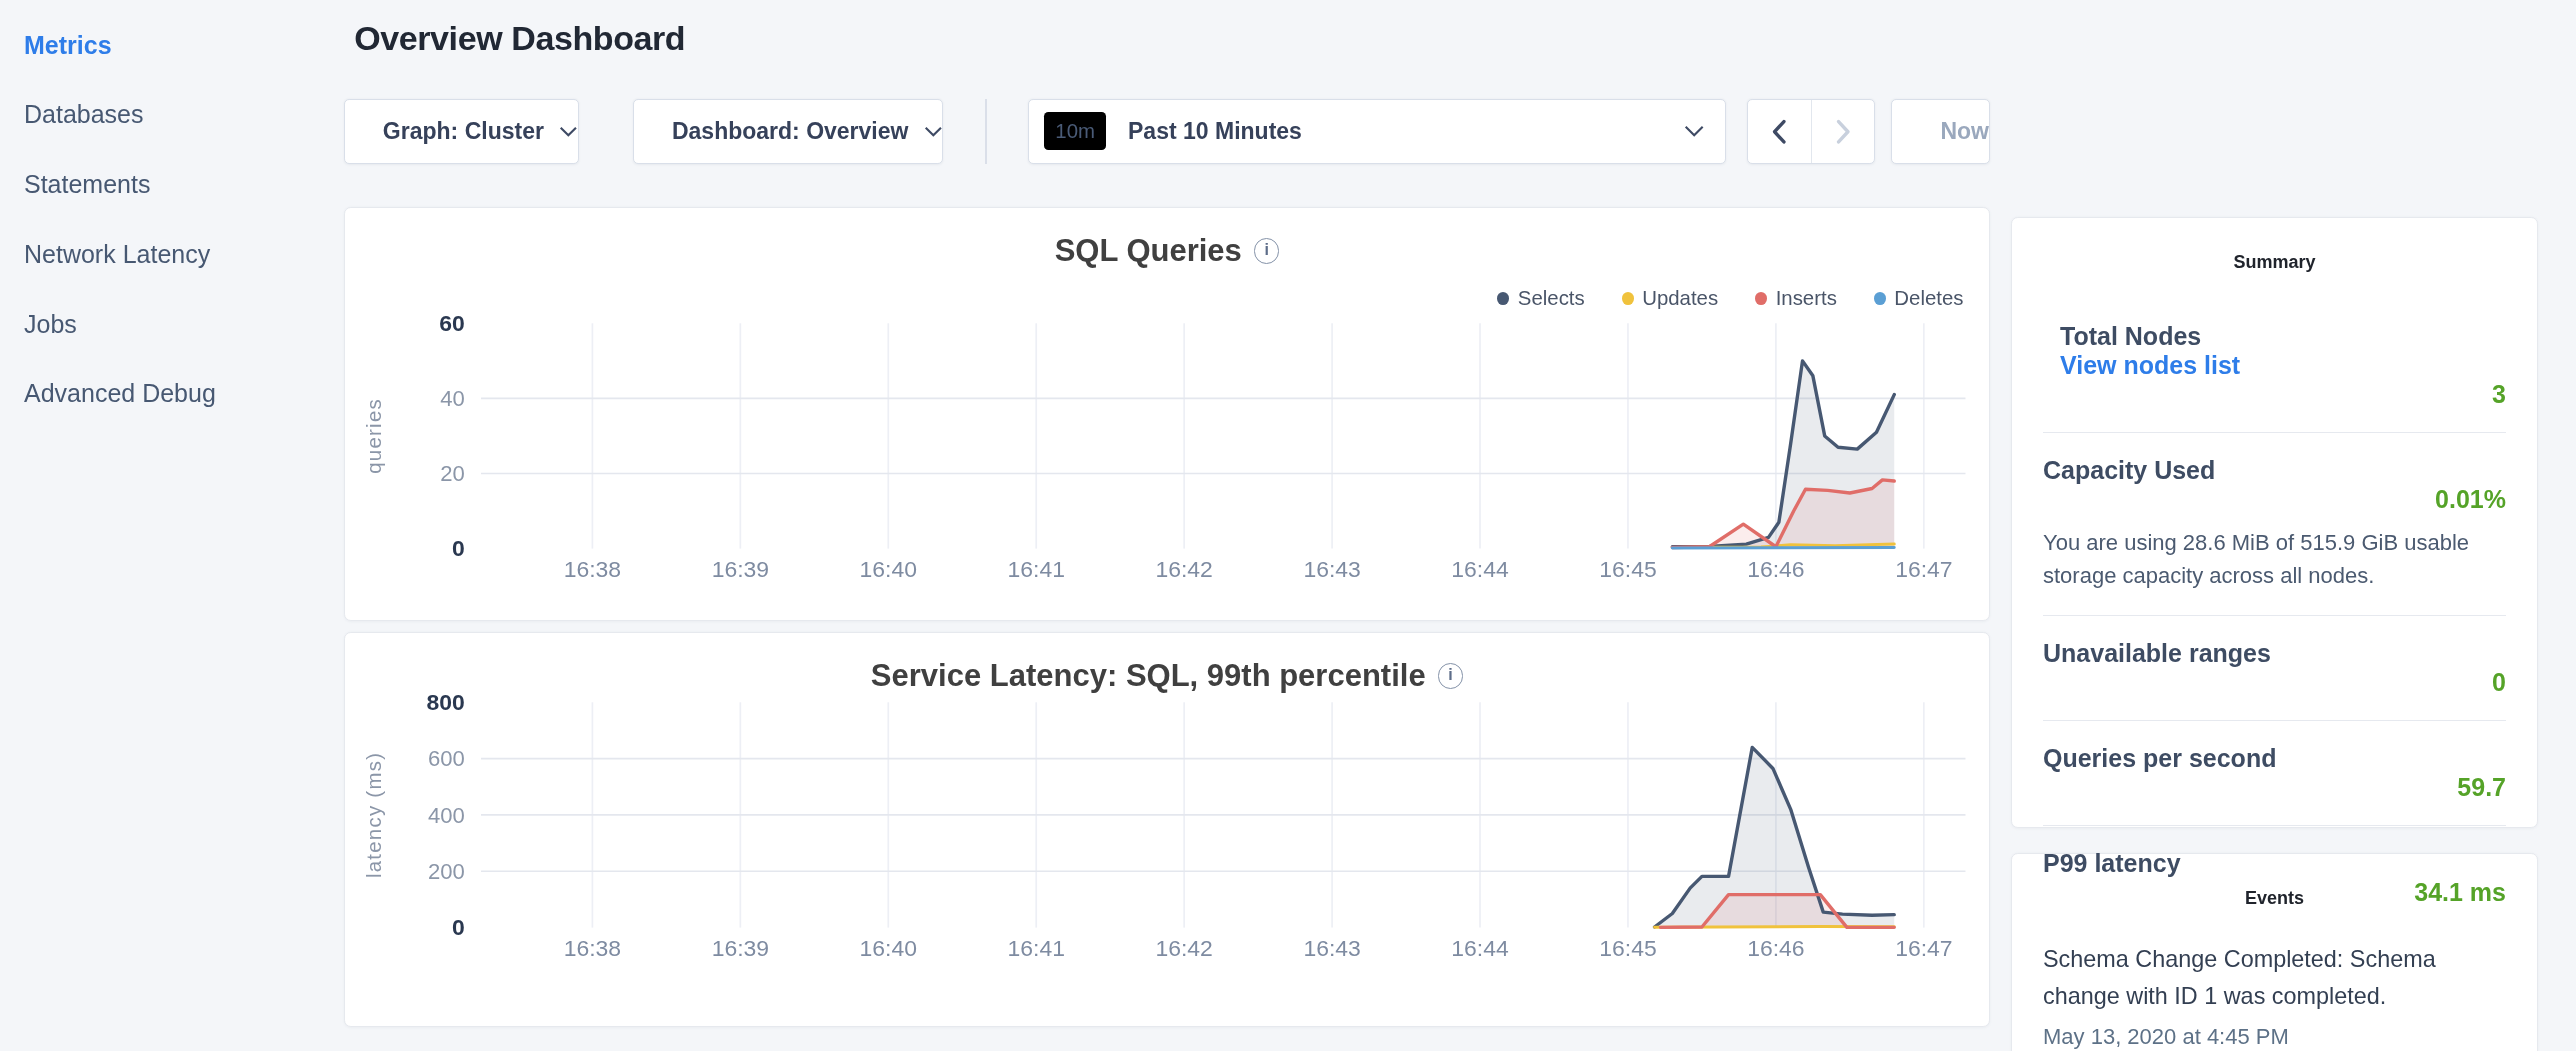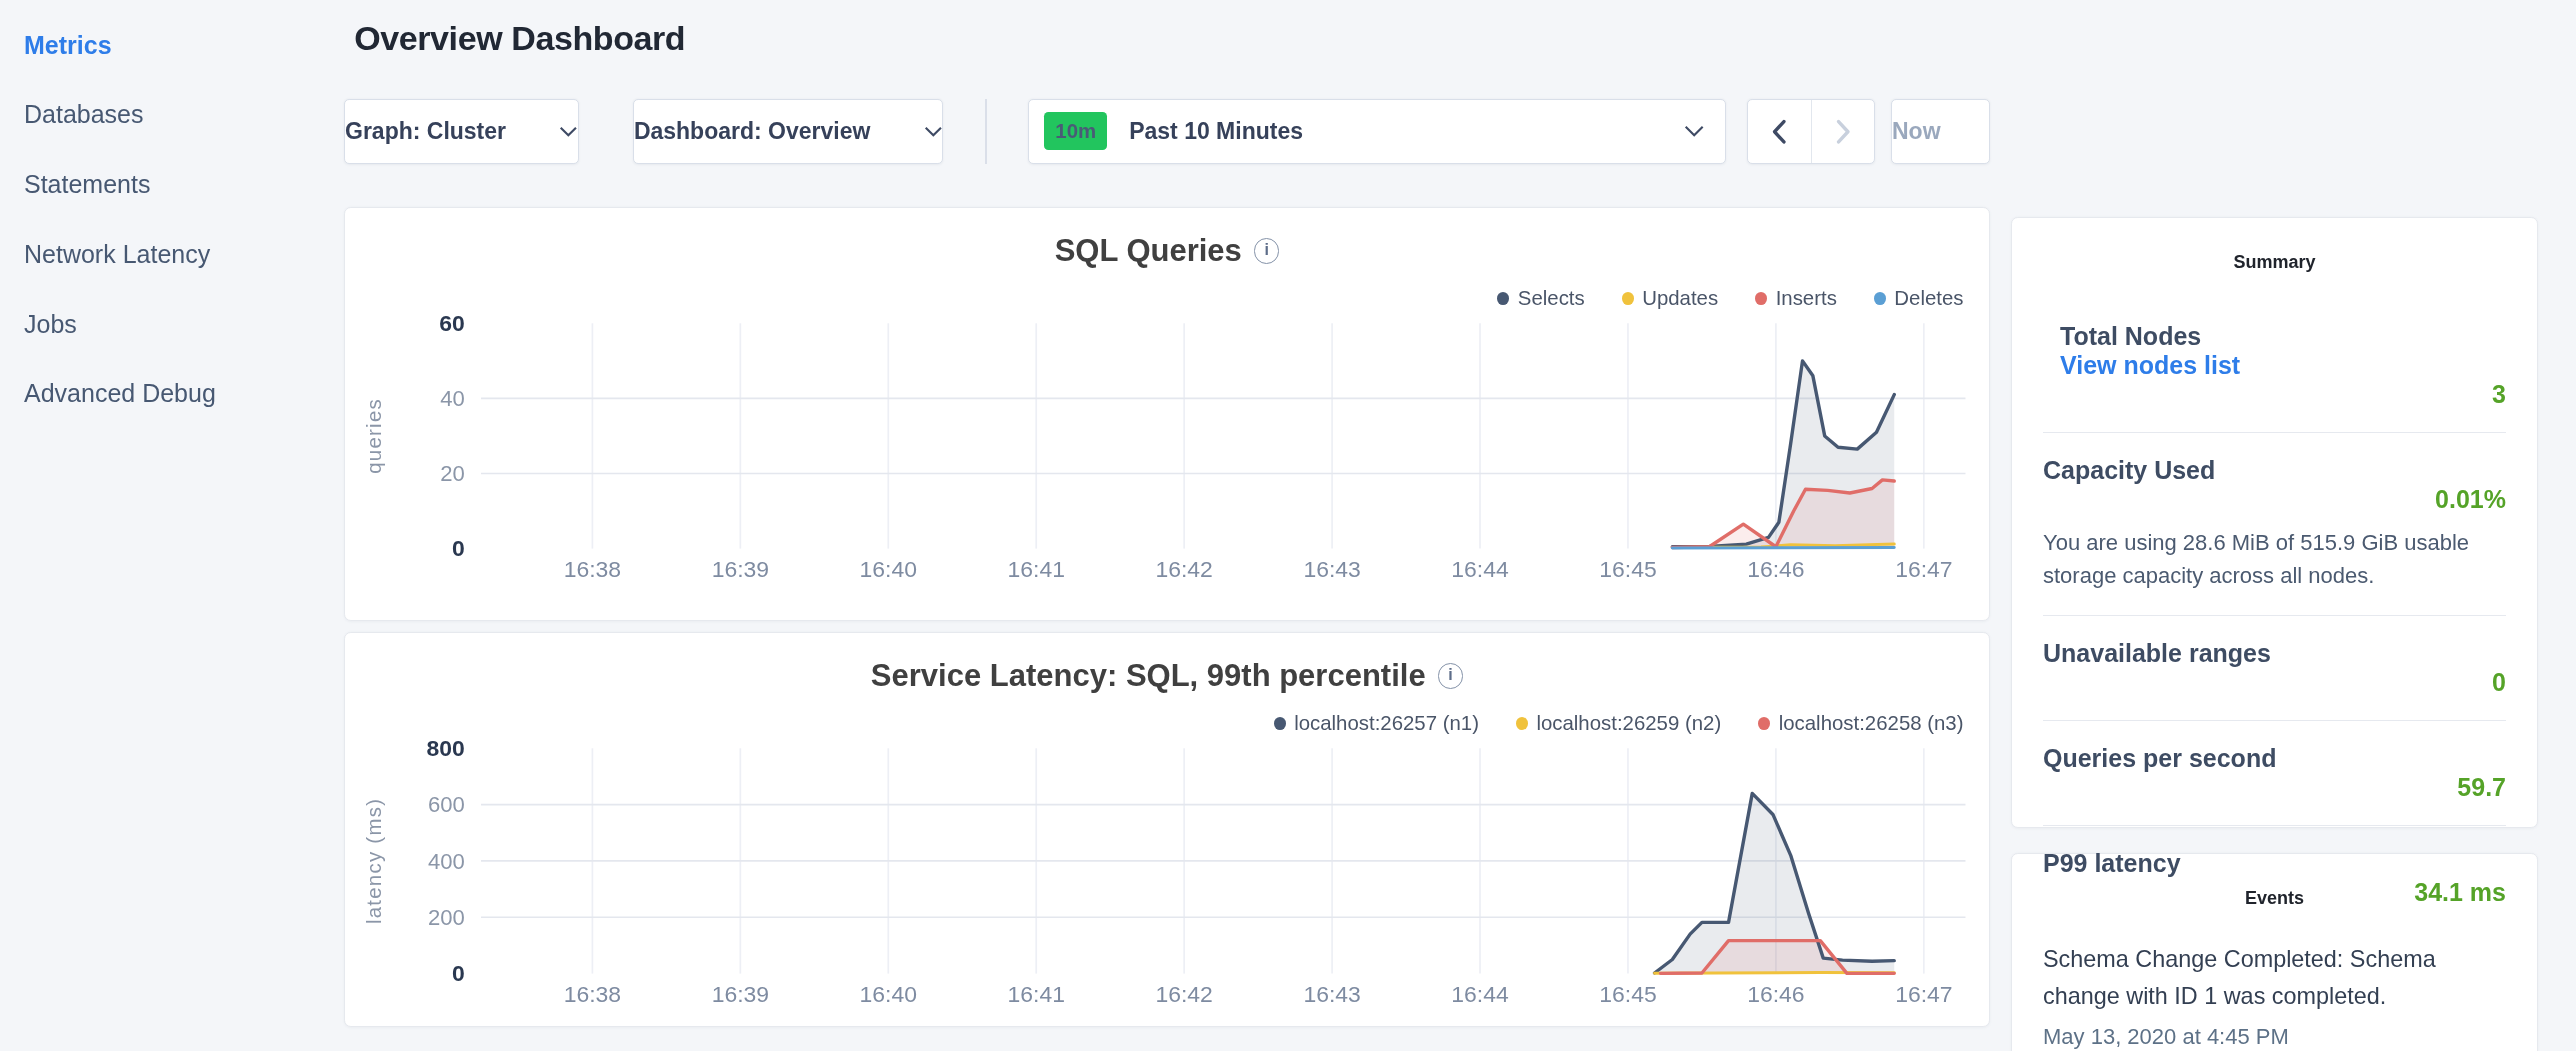--- a/index.html
+++ b/index.html
@@ -13,30 +13,30 @@
   
   .sidebar { position:absolute; left:0; top:0; width:340px; height:1051px; padding-top:10.2px; }
   .side-item { padding:20.4px 0 20.4px 24px; font-size:25px; color:#475872; cursor:pointer; }
   .side-item.active { color:var(--accent); font-weight:700; }
   
   .main { position:absolute; left:344px; top:0; width:1646px; }
   .page-title { margin:18.7px 0 0 10.2px; font-size:34px; font-weight:700; color:#212834; letter-spacing:-0.4px; }
   .controls { display:flex; align-items:center; margin-top:41px; height:65px; }
   .ctl-btn {
     height:65px; background:#fff; border:0.9px solid #d9dfe9; border-radius:5.1px;
-    display:flex; align-items:center; justify-content:space-between;
+    display:flex; align-items:center; justify-content:flex-end;
     font-size:23px; font-weight:700; color:#36415a; cursor:pointer;
     box-shadow:0 0.9px 2.6px rgba(60,75,100,0.07);
   }
   .dd-caret { margin-left:15.3px; }
   #graph-dd { width:242px; }
   #dash-dd { width:320px; margin-left:54px; }
   .v-div { width:1.7px; height:65px; background:#dadfe9; margin:0 41px 0 42px; }
   .time-picker { width:718px; justify-content:flex-start; padding:0 20.4px 0 15.3px; }
-  .tw-badge { background:#22c55e; border-radius:4.3px; padding:7.7px 11px; font-size:20.4px; font-weight:700; color:#4a5b77; }
+  .tw-badge { background:#000000; border-radius:4.3px; padding:7.7px 11px; font-size:20.4px; font-weight:400; color:#4a5b77; }
   .tw-label { margin-left:22px; font-size:23px; font-weight:700; color:#36415a; }
   .tw-caret { margin-left:auto; }
   .arrow-group { display:flex; margin-left:21px; height:65px; background:#fff; border:0.9px solid #d9dfe9; border-radius:5.1px; overflow:hidden; box-shadow:0 0.9px 2.6px rgba(60,75,100,0.07); }
   .arrow-btn { width:65px; height:64px; display:flex; align-items:center; justify-content:center; cursor:pointer; }
   .arrow-btn + .arrow-btn { border-left:0.9px solid #e2e7ee; }
   #now-btn { width:102px; margin-left:16px; color:#9aa8bd; }
   
   .card { background:#fff; border:0.9px solid #e6e9ee; border-radius:6.8px; box-shadow:0 0.9px 2.6px rgba(60,75,100,0.05); }
   .chart-card { width:1646px; }
   #chart-card-0 { margin-top:43px; height:414px; }
@@ -183,34 +183,20 @@
         <path d="M1561.2 275.7 L1665.6 275.2 L1700.4 272.6 L1752.6 273.5 L1822.2 271.7" fill="none" stroke="#f0c23c" stroke-width="3.5" stroke-linejoin="round" stroke-linecap="round"></path>
         <path d="M1561.2 275.7 L1604.7 274.8 L1644.7 248.3 L1683.0 274.8 L1703.9 232.8 L1717.8 207.2 L1743.9 208.5 L1770.0 211.6 L1796.1 206.3 L1808.3 196.2 L1822.2 197.5" fill="none" stroke="#e06d68" stroke-width="4" stroke-linejoin="round" stroke-linecap="round"></path>
         <path d="M1561.2 276.3 L1822.2 275.7" fill="none" stroke="#5b9fd4" stroke-width="3.5" stroke-linejoin="round" stroke-linecap="round"></path>
       </svg>
   </div>
 
   <div class="card chart-card" id="chart-card-1">
     <div class="chart-title-row">
       <span class="chart-title">Service Latency: SQL, 99th percentile</span><span class="info-icon">i</span>
     </div>
-    <div class="legend">
-        <span class="legend-item">
-          <span class="legend-dot" style="background: rgb(71, 88, 114);"></span>
-          <span>localhost:26257 (n1)</span>
-        </span>
-        <span class="legend-item">
-          <span class="legend-dot" style="background: rgb(240, 194, 60);"></span>
-          <span>localhost:26259 (n2)</span>
-        </span>
-        <span class="legend-item">
-          <span class="legend-dot" style="background: rgb(224, 109, 104);"></span>
-          <span>localhost:26258 (n3)</span>
-        </span>
-      </div>
     <svg class="chart-svg" viewBox="0 0 1936 335">
         <line x1="291" y1="12" x2="291" y2="277" class="vgrid"></line>
         <text x="291" y="310" class="xtick">16:38</text>
         <line x1="465" y1="12" x2="465" y2="277" class="vgrid"></line>
         <text x="465" y="310" class="xtick">16:39</text>
         <line x1="639" y1="12" x2="639" y2="277" class="vgrid"></line>
         <text x="639" y="310" class="xtick">16:40</text>
         <line x1="813" y1="12" x2="813" y2="277" class="vgrid"></line>
         <text x="813" y="310" class="xtick">16:41</text>
         <line x1="987" y1="12" x2="987" y2="277" class="vgrid"></line>

